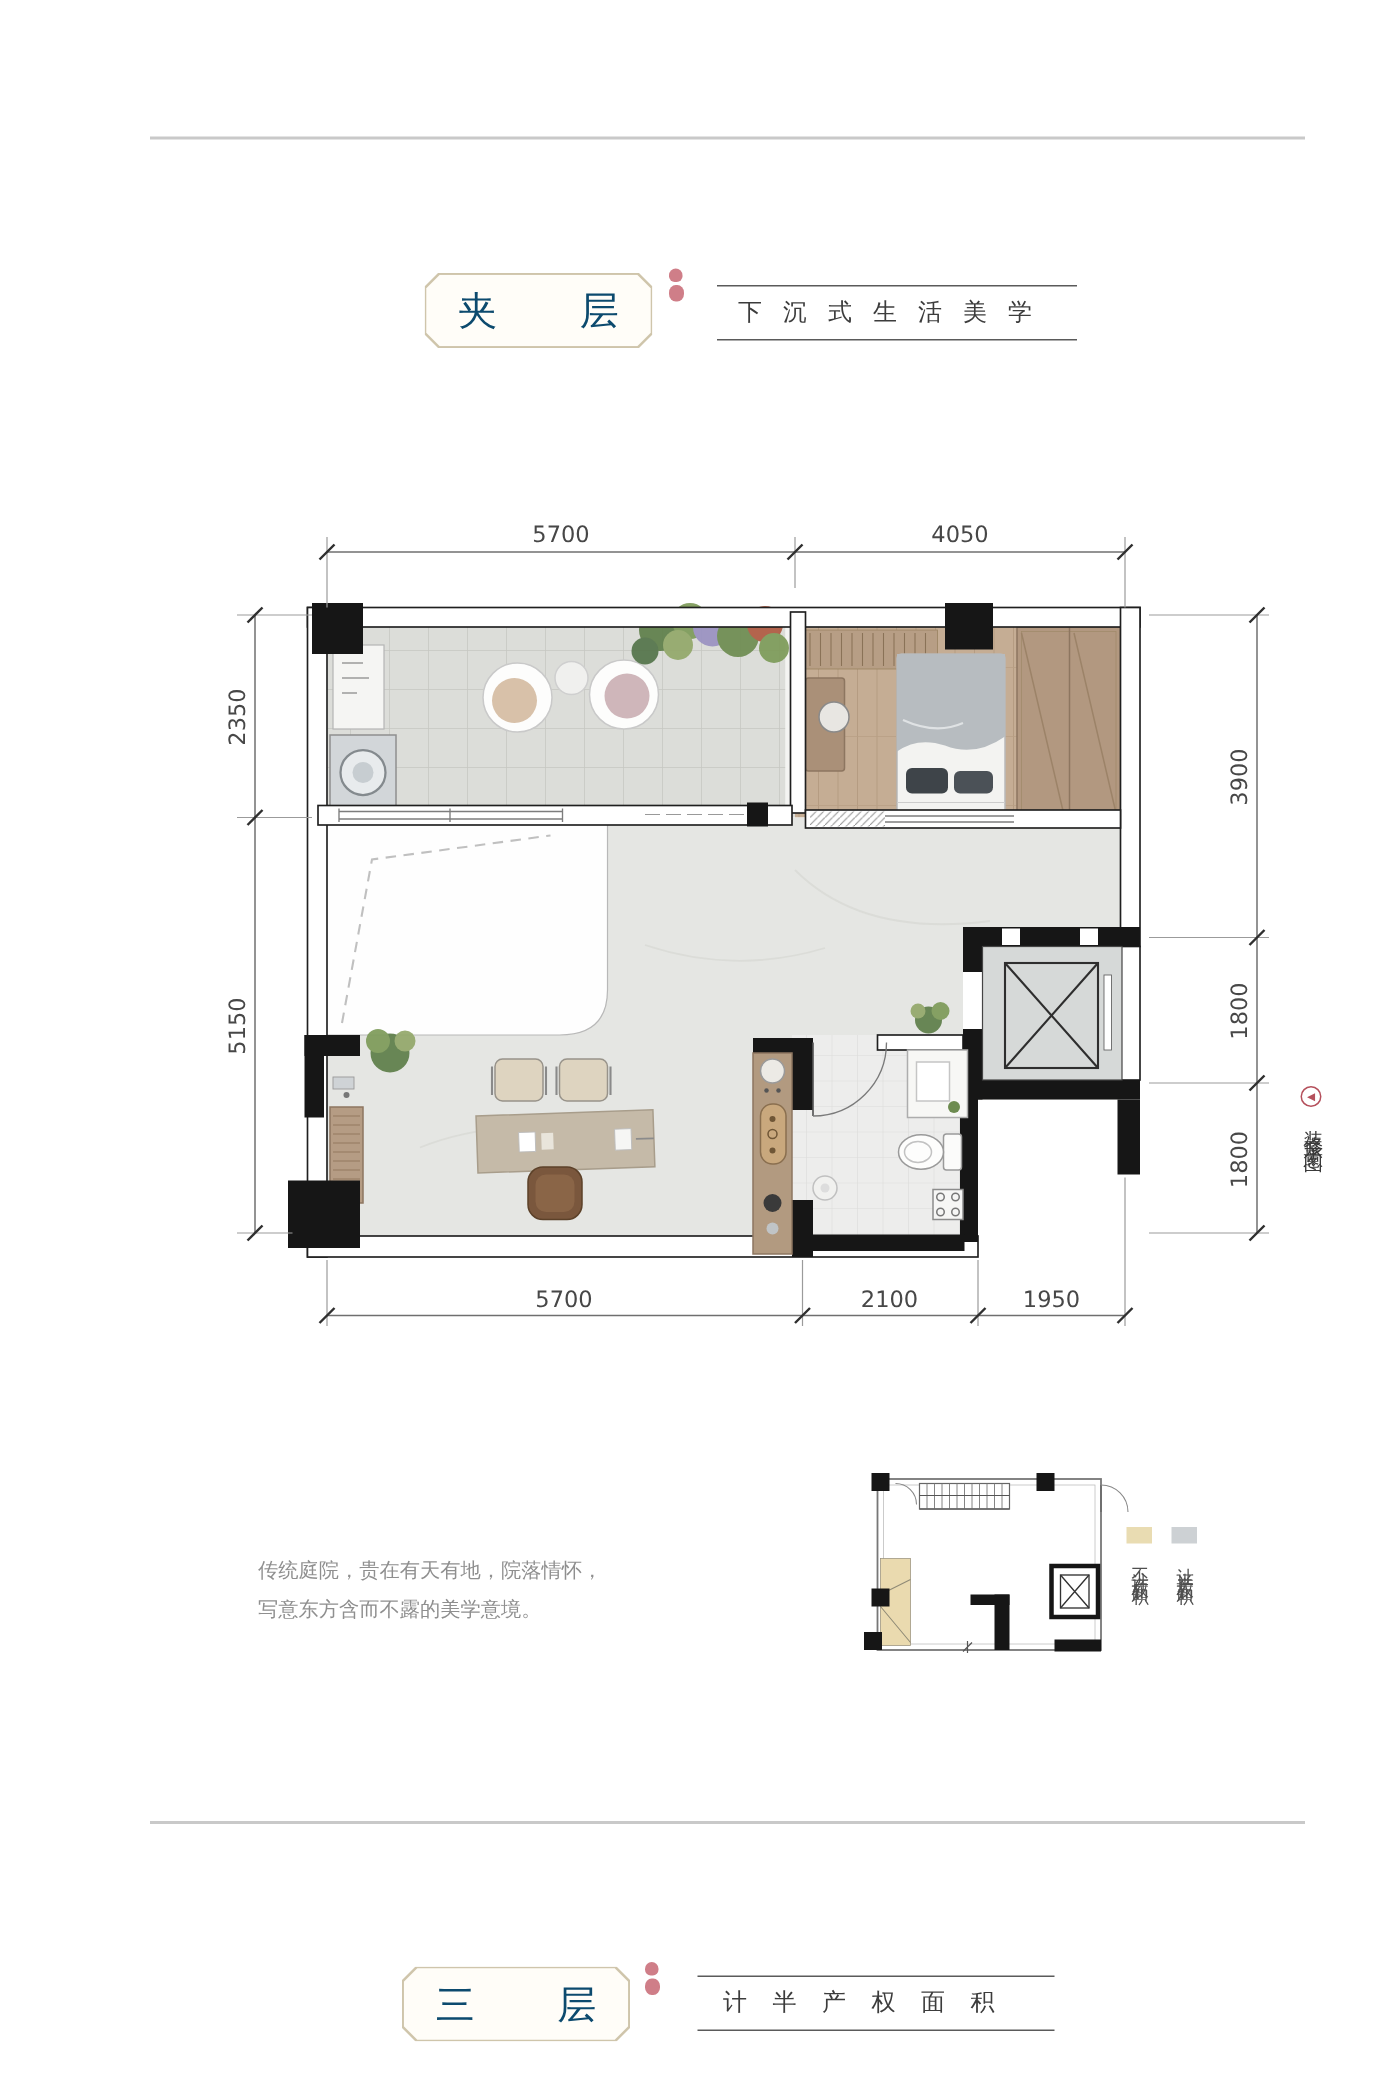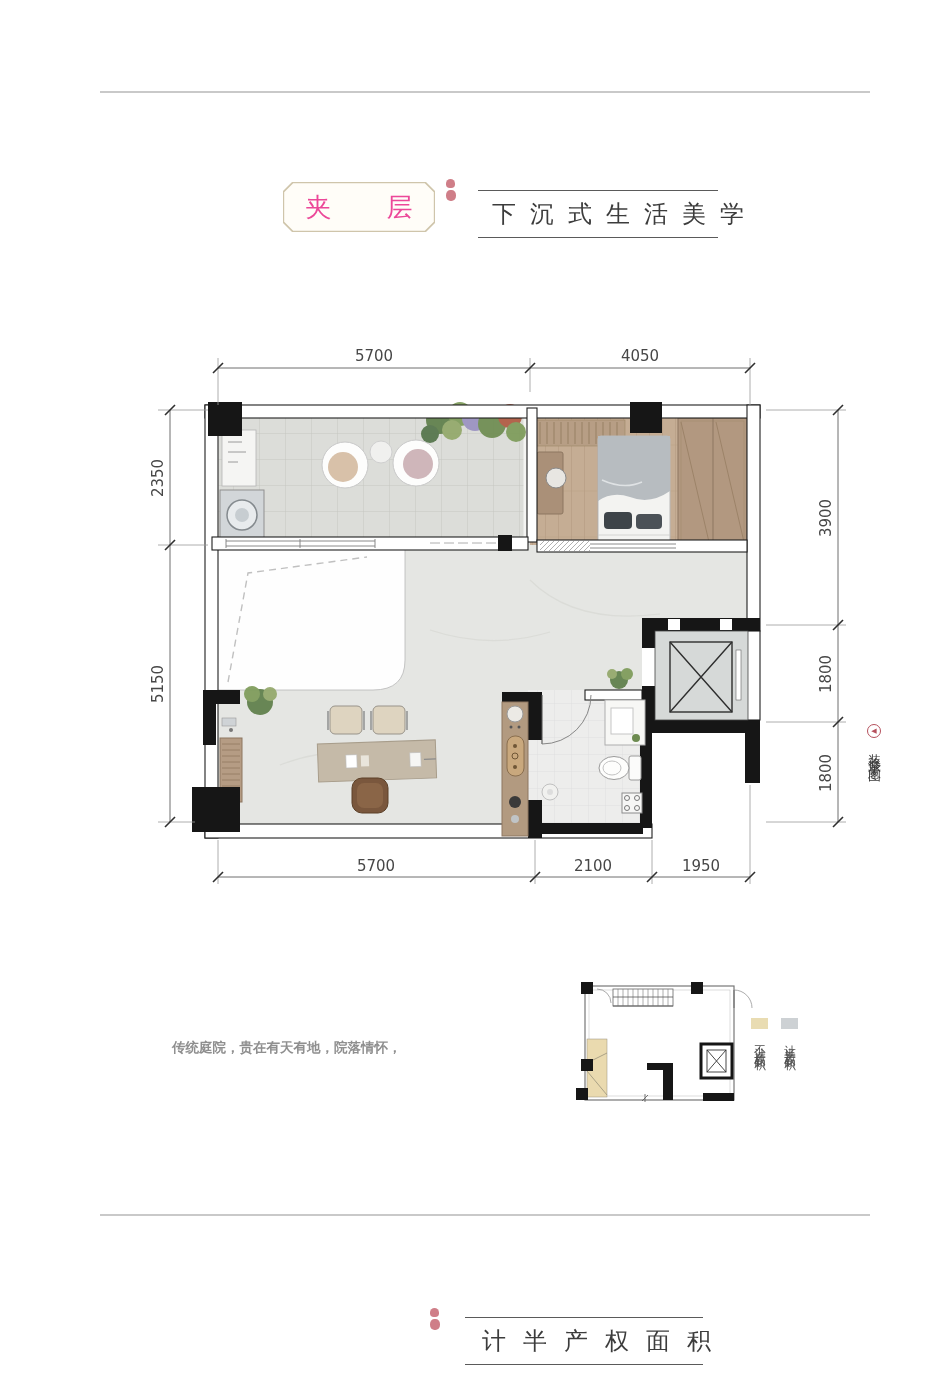--- a/index.html
+++ b/index.html
@@ -10,38 +10,38 @@
   .rule-bottom{top:1214px;}
 
   
   .obox{position:absolute;width:152px;height:50px;}
   .obox .f1,.obox .f2{position:absolute;
      clip-path:polygon(9px 0,calc(100% - 9px) 0,100% 9px,100% calc(100% - 9px),
                        calc(100% - 9px) 100%,9px 100%,0 calc(100% - 9px),0 9px);}
   .obox .f1{inset:0;background:#cfc5ab;}
   .obox .f2{inset:1.2px;background:#fffdf8;}
   .obox .label{position:absolute;inset:0;display:flex;align-items:center;justify-content:center;
-     font-family:"DejaVu Serif","Liberation Serif",serif;font-size:26px;color:#ec4899;
+     font-family:"DejaVu Serif","Liberation Serif",serif;font-size:26px;color:#0c4a6e;
      letter-spacing:55px;text-indent:55px;white-space:nowrap;}
 
   .seal{position:absolute;width:13px;height:26px;}
   .seal .s{display:block;background:#bf5360;opacity:.75;}
   .seal .sa{width:9px;height:9px;margin:0 auto 2px;border-radius:50% 50% 42% 42%;}
   .seal .sb{width:10px;height:11px;margin:0 auto;border-radius:45%;}
 
   .subtitle-block{position:absolute;border-top:1.6px solid #5a5a5a;border-bottom:1.6px solid #5a5a5a;
      padding:7px 0;text-align:left;font-family:"DejaVu Serif","Liberation Serif",serif;
-     font-size:24px;color:#3c3c3c;white-space:nowrap;}
+     font-size:16px;color:#3c3c3c;white-space:nowrap;}
   .st-top{letter-spacing:14px;text-indent:14px;}
   .st-bottom{letter-spacing:17px;text-indent:17px;}
 
   .desc{position:absolute;left:172px;top:1034px;width:330px;
      font-family:"DejaVu Serif","Liberation Serif",serif;font-size:13.5px;
      color:#8f8f8f;line-height:26px;}
-  .desc span{display:block;font-weight:bold;}
+  .desc span{display:block;}
 
   .vtext{writing-mode:vertical-rl;text-orientation:upright;}
 
   .legend{position:absolute;left:751px;top:1018px;display:flex;gap:13px;}
   .legend .col{display:flex;flex-direction:column;align-items:center;}
   .legend .swatch{width:17px;height:11px;margin-bottom:7px;}
   .sw-beige{background:#e9dcb2;}
   .sw-gray{background:#cdd1d4;}
   .legend .lg-label{font-size:11.5px;color:#4f4f4f;letter-spacing:3px;
      font-family:"DejaVu Serif","Liberation Serif",serif;}
@@ -342,20 +342,21 @@
     </g>
   </svg>
 
   <div class="side-note">
     <span class="note-icon">◀</span>
     <span class="note-label vtext">装修示意图</span>
   </div>
 
   <div class="desc">
     <span>传统庭院，贵在有天有地，院落情怀，</span>
+    <span>写意东方含而不露的美学意境。</span>
   </div>
 
   <svg style="position:absolute;left:570px;top:975px;" width="210" height="160" viewBox="0 0 210 160">
     <rect x="15" y="11" width="149" height="114" fill="#ffffff" stroke="#777" stroke-width="1.2"></rect>
     <rect x="19" y="15" width="141" height="106" fill="none" stroke="#bbbbbb" stroke-width=".5"></rect>
     <g>
       <rect x="43" y="14" width="60" height="17" fill="#ffffff" stroke="#666" stroke-width=".8"></rect>
       <path d="M48,14 v17 M53,14 v17 M58,14 v17 M63,14 v17 M68,14 v17 M73,14 v17 M78,14 v17 M83,14 v17 M88,14 v17 M93,14 v17 M98,14 v17" stroke="#777" stroke-width=".6"></path>
       <path d="M43,22 h60" stroke="#555" stroke-width=".8"></path>
       <path d="M43,31 h60" stroke="#666" stroke-width="1"></path>
@@ -392,19 +393,24 @@
       <div class="lg-label vtext">不计产权面积</div>
     </div>
     <div class="col">
       <div class="swatch sw-gray"></div>
       <div class="lg-label vtext">计半产权面积</div>
     </div>
   </div>
 
   <div class="rule rule-bottom"></div>
 
+  <div class="obox" style="left:268px;top:1311px;">
+    <div class="f1"></div>
+      <div class="f2"></div>
+    <div class="label">三层</div>
+  </div>
   <div class="seal" style="left:428px;top:1308px;">
     <span class="s sa"></span>
       <span class="s sb"></span>
   </div>
   <div class="subtitle-block st-bottom" style="left:465px;top:1317px;width:238px;">计半产权面积</div>
 
 </div>
 
 </body></html>

